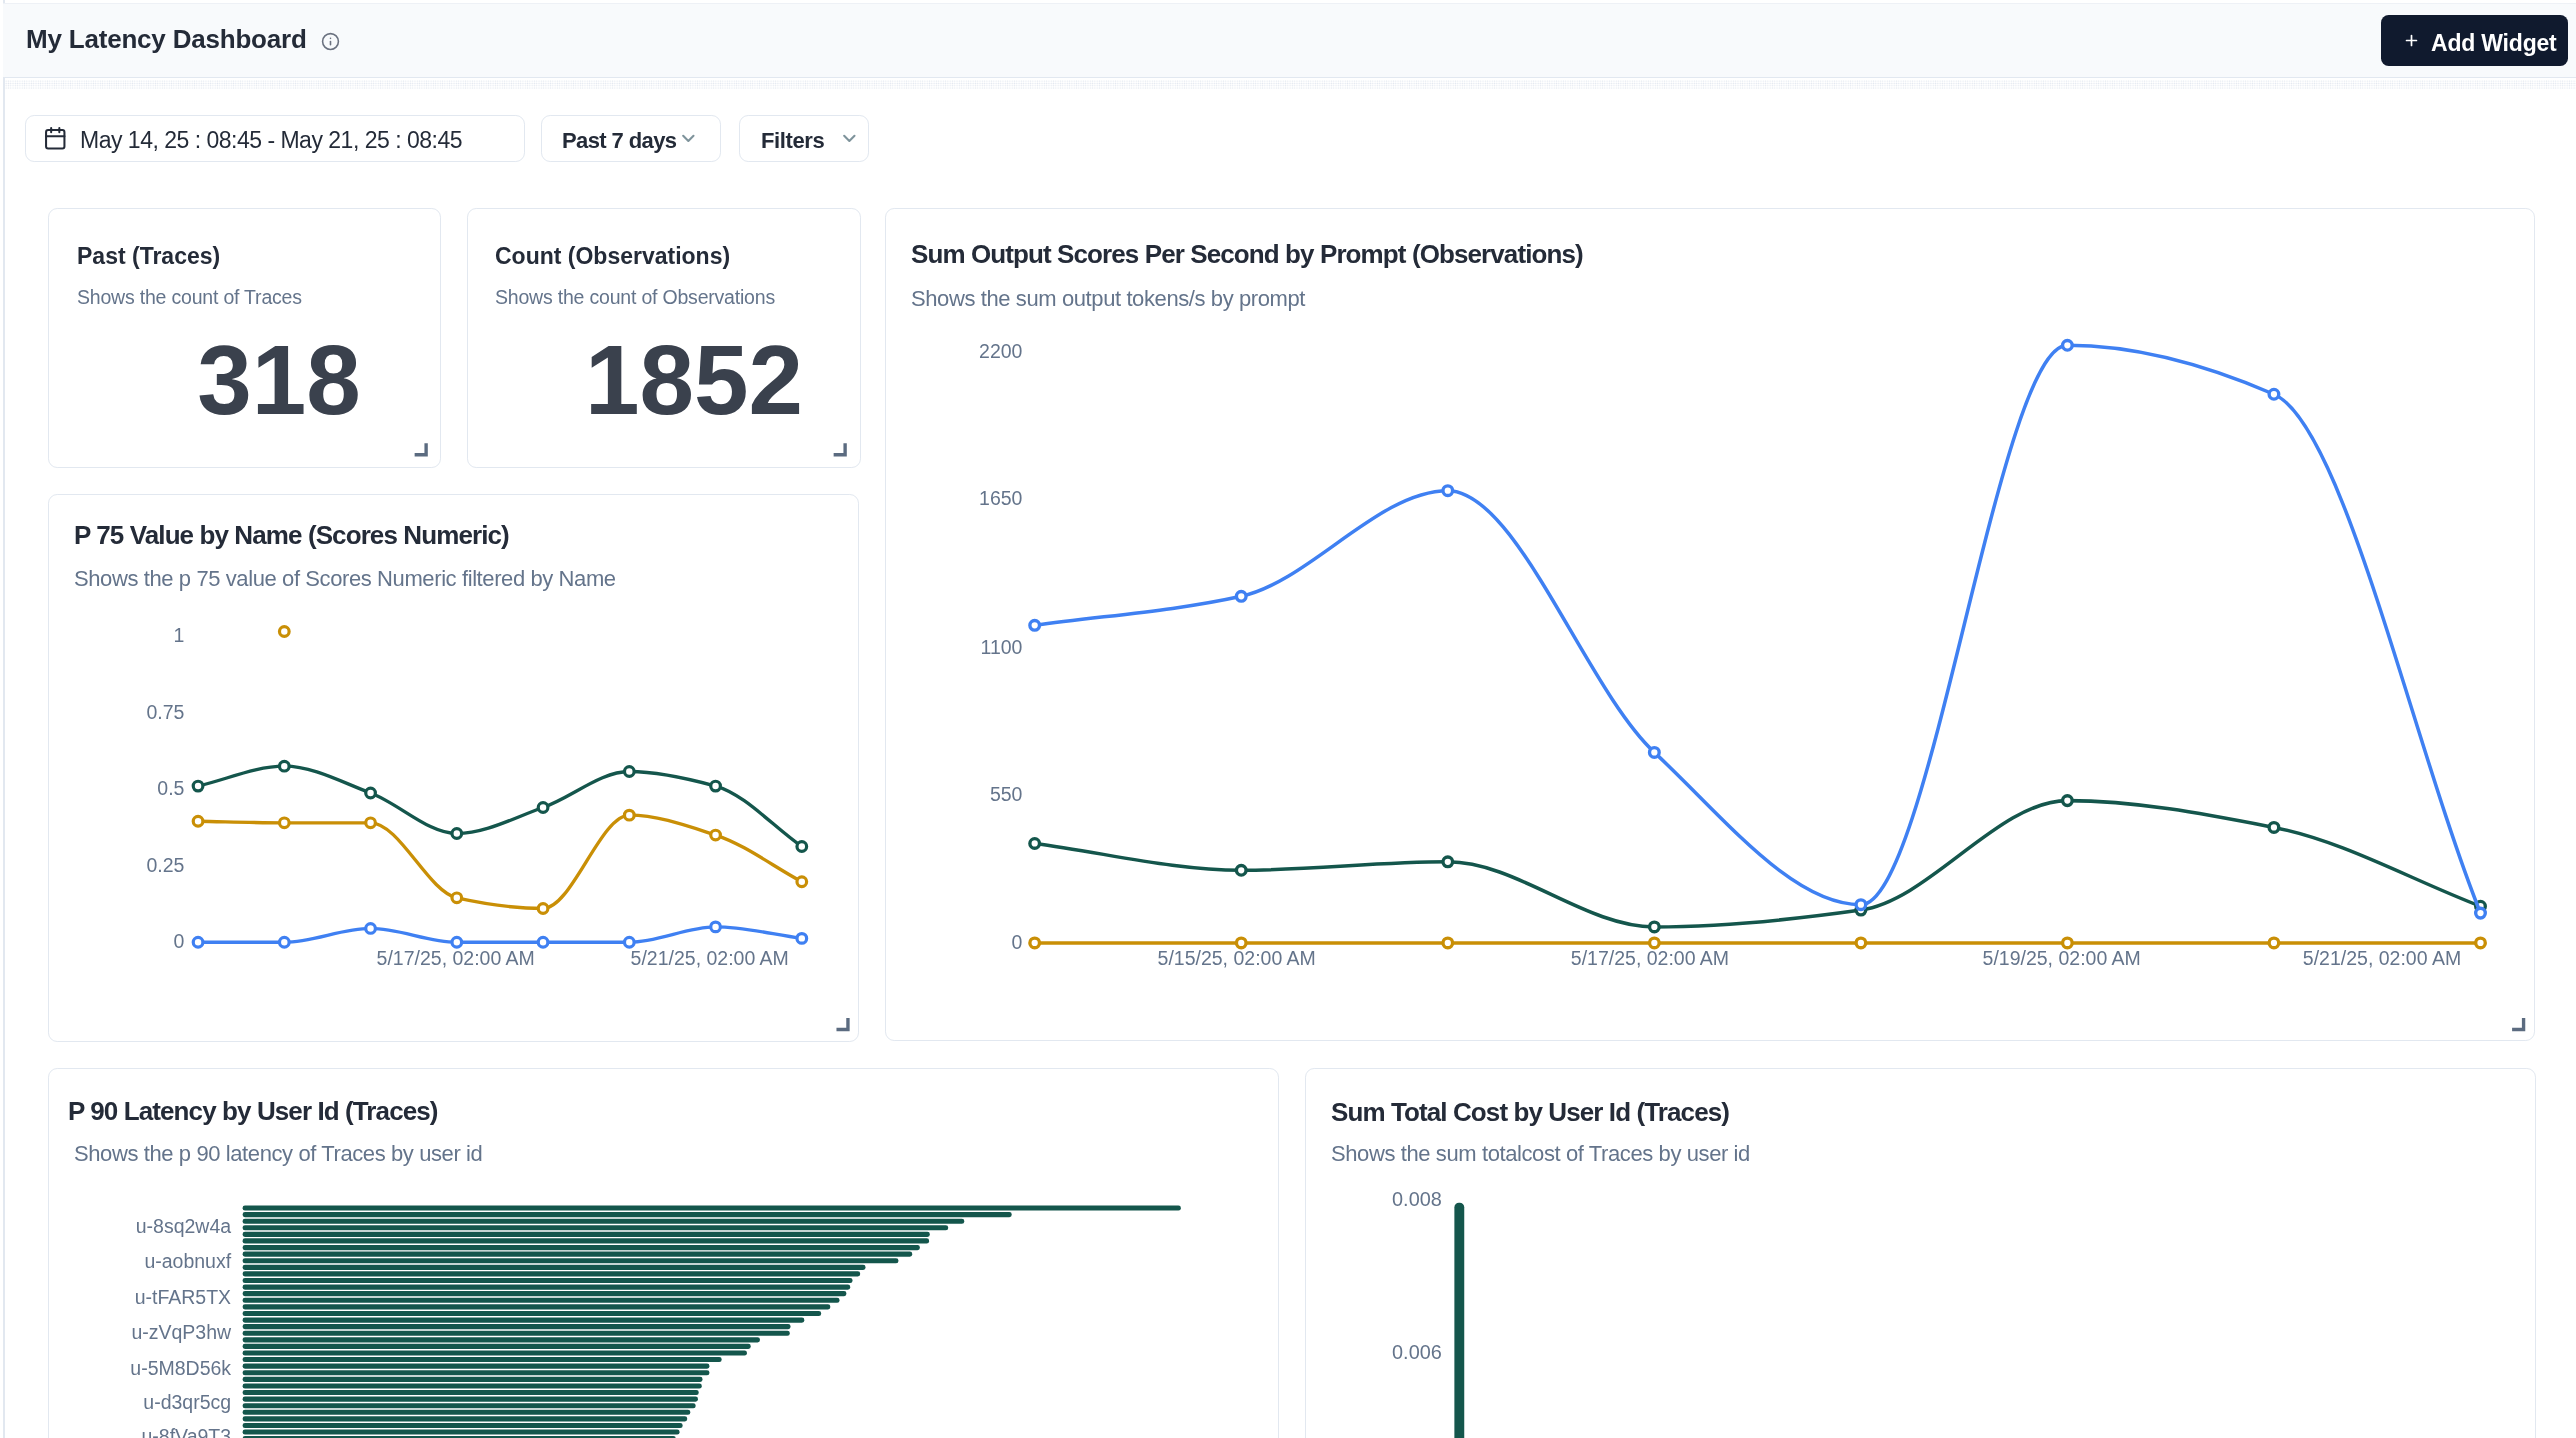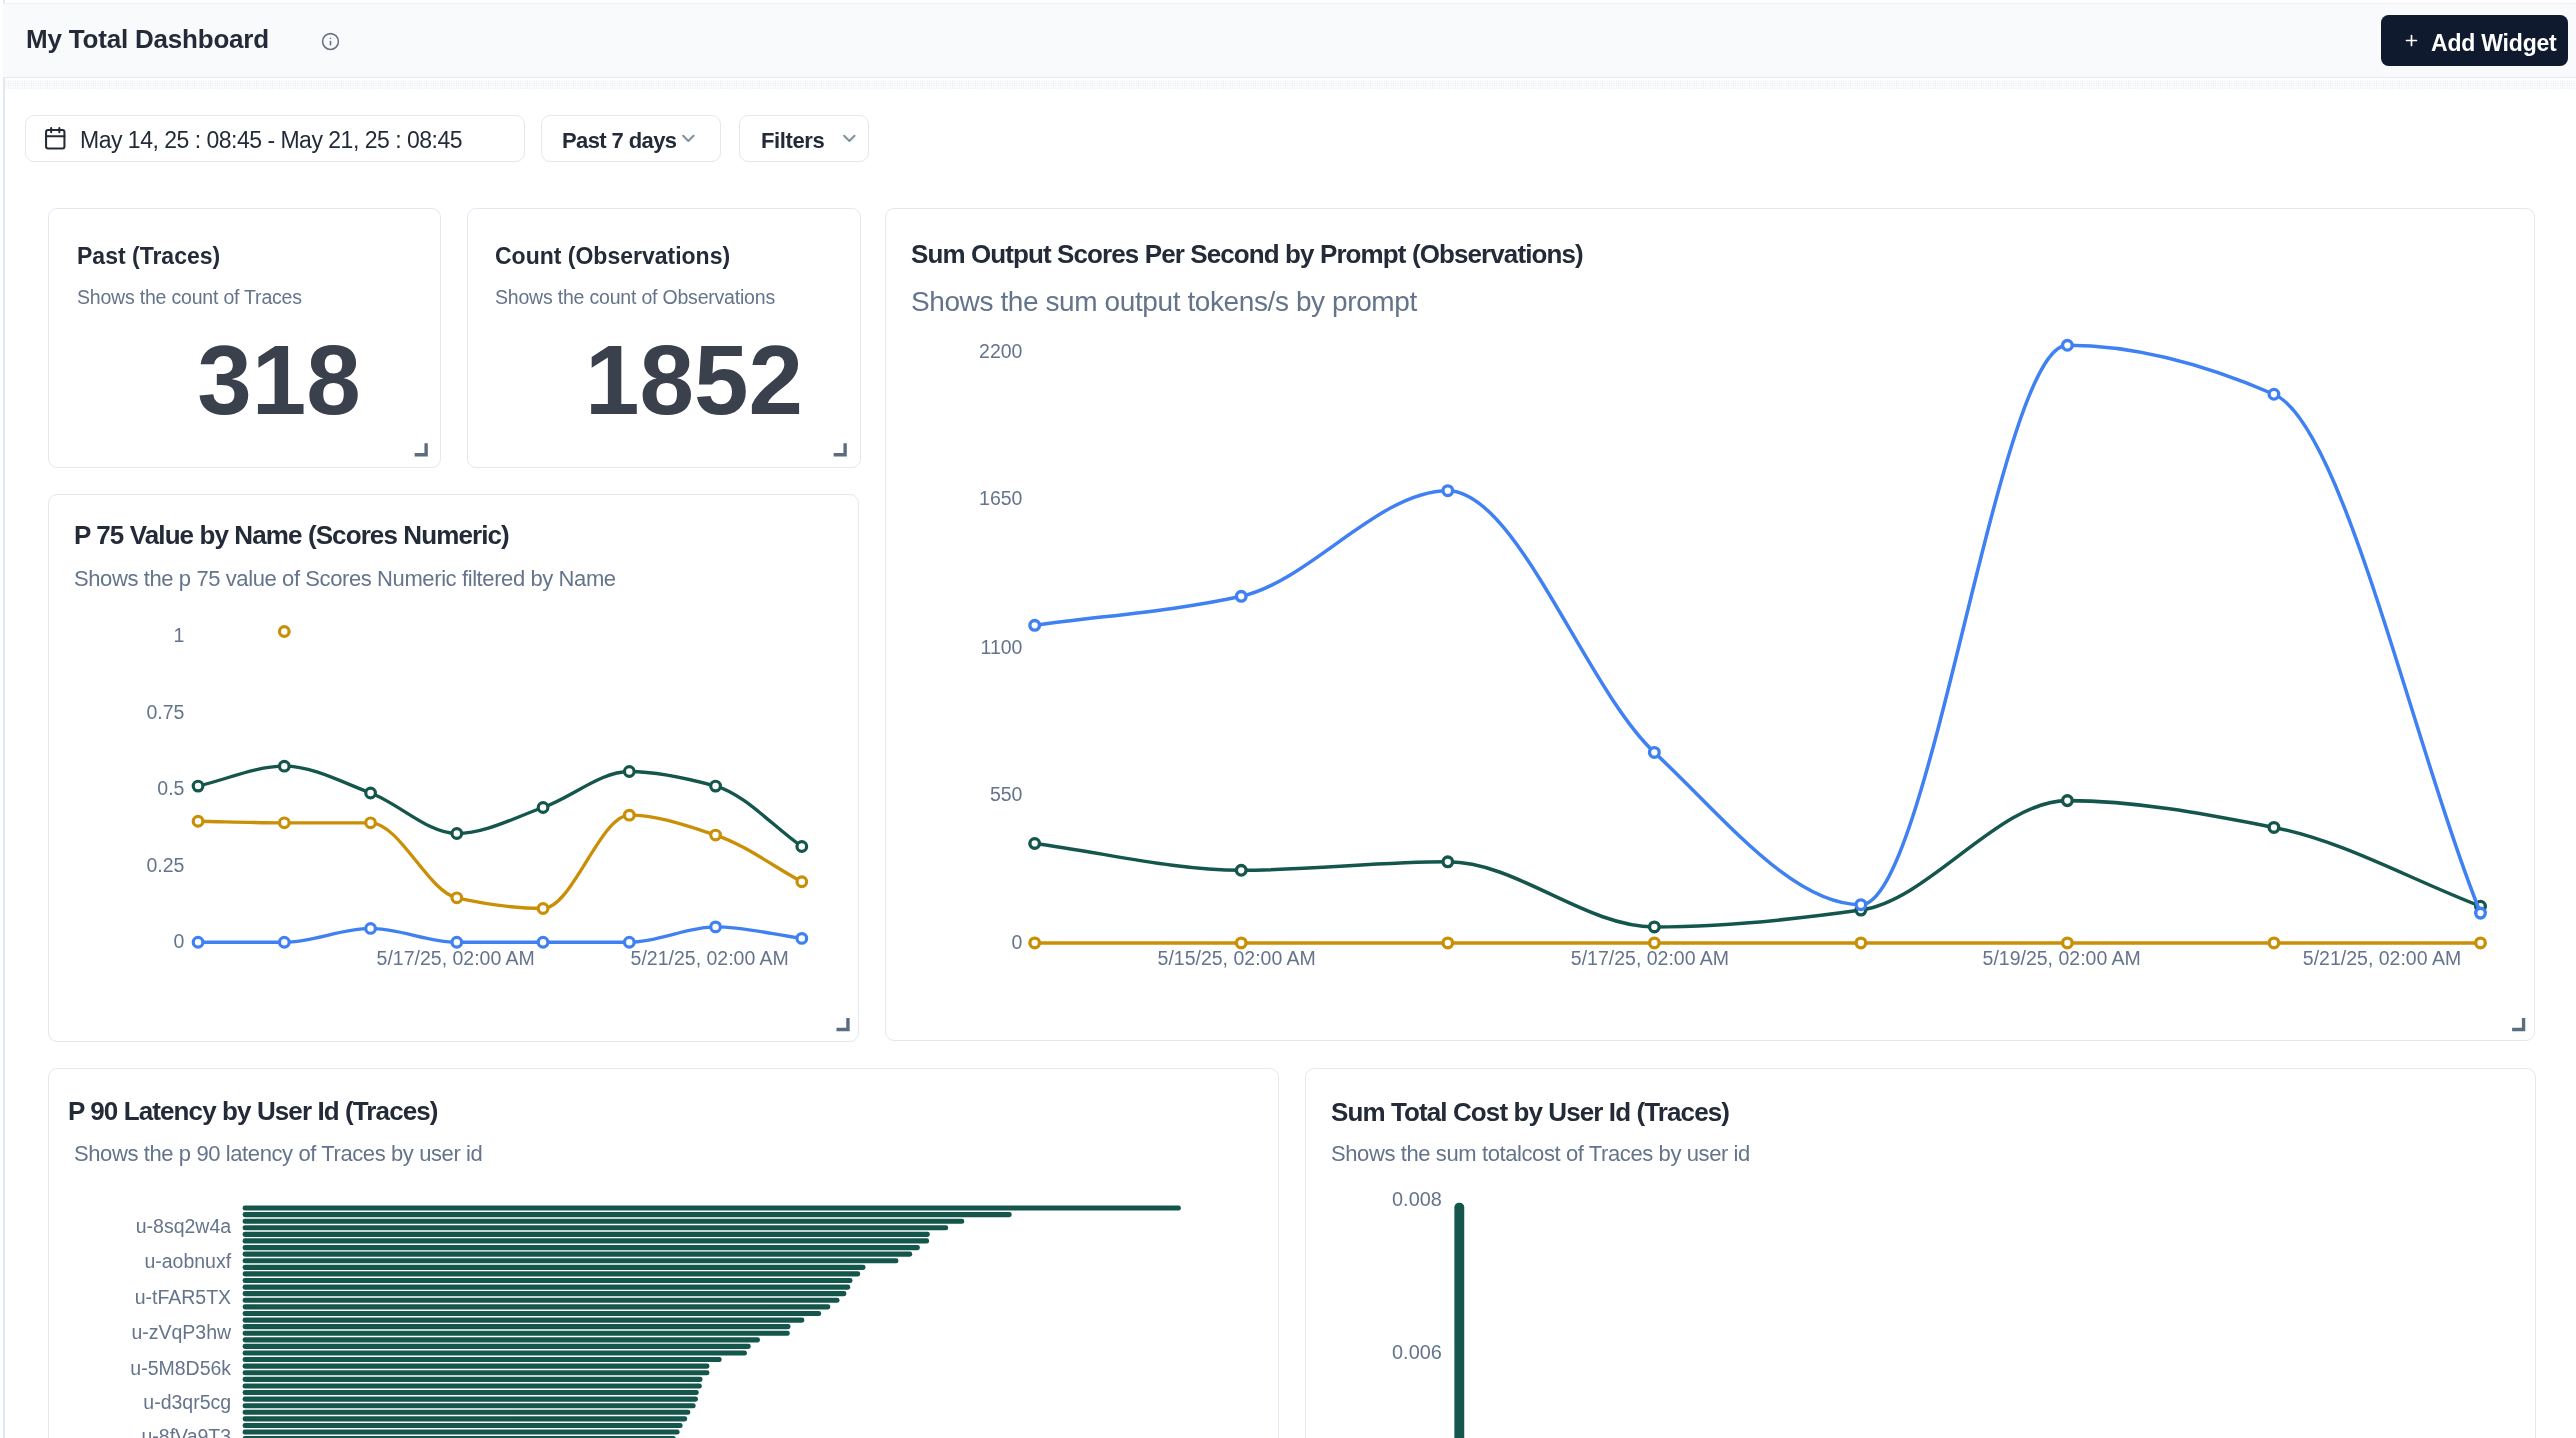--- a/index.html
+++ b/index.html
@@ -7,21 +7,21 @@
 .abs { position:absolute; }
 .card { position:absolute; background:#fff; border:1.5px solid #e2e8f0; border-radius:9.2px; }
 .ctitle { position:absolute; font-weight:bold; color:#242b38; white-space:nowrap; }
 .cdesc { position:absolute; color:#64748b; white-space:nowrap; }
 </style>
 </head>
 <body>
 <div class="abs" style="left:3.1px;top:0;width:1.5px;height:1439px;background:#e2e8f0"></div>
 <div class="abs" style="left:3.1px;top:3.1px;right:0;height:75px;background:#f8fafc;border-top:1.5px solid #eef1f6;border-bottom:1.5px solid #e2e8f0"></div>
 <div class="abs" style="left:4.6px;top:80px;right:0;height:9.2px;background-image:radial-gradient(circle,#dfe5ee 0.7px,transparent 0.8px);background-size:2.3px 2.3px;opacity:.9"></div>
-<div class="abs" style="left:26px;top:24px;font-size:26px;font-weight:bold;color:#242b38;letter-spacing:-0.2px">My Total Dashboard</div>
+<div class="abs" style="left:26px;top:24px;font-size:26px;font-weight:bold;color:#242b38;letter-spacing:-0.2px">My Latency Dashboard</div>
 <svg width="19" height="19" viewBox="0 0 24 24" fill="none" stroke="#6b7280" stroke-width="2" stroke-linecap="round" style="position:absolute;left:321px;top:32px">
     <circle cx="12" cy="12" r="10"></circle>
     <path d="M12 16v-4"></path>
     <path d="M12 8h.01"></path>
   </svg>
 <div class="abs" style="left:2381px;top:15.3px;width:187px;height:51px;background:#101a2e;border-radius:7.7px"></div>
 <div class="abs" style="left:2431px;top:30px;font-size:23px;font-weight:bold;color:#fff;letter-spacing:-0.2px">Add Widget</div>
 <svg width="17" height="17" viewBox="0 0 24 24" fill="none" stroke="#fff" stroke-width="2.4" stroke-linecap="round" style="position:absolute;left:2403px;top:32px">
     <path d="M12 5v14M5 12h14"></path>
   </svg>
@@ -52,21 +52,21 @@
 
 <div class="ctitle" style="left:77px;top:243px;font-size:23px">Past (Traces)</div>
 <div class="cdesc" style="left:77px;top:286px;font-size:19.5px;letter-spacing:-0.2px">Shows the count of Traces</div>
 <div class="abs" style="left:48px;top:324px;width:462px;text-align:center;font-size:98px;font-weight:bold;color:#3a414d">318</div>
 
 <div class="ctitle" style="left:495px;top:243px;font-size:23px">Count (Observations)</div>
 <div class="cdesc" style="left:495px;top:286px;font-size:19.5px;letter-spacing:-0.2px">Shows the count of Observations</div>
 <div class="abs" style="left:467px;top:324px;width:454px;text-align:center;font-size:98px;font-weight:bold;color:#3a414d">1852</div>
 
 <div class="ctitle" style="left:911px;top:239px;font-size:26px;letter-spacing:-0.9px">Sum Output Scores Per Second by Prompt (Observations)</div>
-<div class="cdesc" style="left:911px;top:286px;font-size:28px;letter-spacing:-0.4px">Shows the sum output tokens/s by prompt</div>
+<div class="cdesc" style="left:911px;top:286px;font-size:22px;letter-spacing:-0.4px">Shows the sum output tokens/s by prompt</div>
 
 <div class="ctitle" style="left:74px;top:520px;font-size:26px;letter-spacing:-0.9px">P 75 Value by Name (Scores Numeric)</div>
 <div class="cdesc" style="left:74px;top:566px;font-size:22px;letter-spacing:-0.4px">Shows the p 75 value of Scores Numeric filtered by Name</div>
 
 <div class="ctitle" style="left:68px;top:1096px;font-size:26px;letter-spacing:-0.9px">P 90 Latency by User Id (Traces)</div>
 <div class="cdesc" style="left:74px;top:1141px;font-size:22px;letter-spacing:-0.4px">Shows the p 90 latency of Traces by user id</div>
 
 <div class="ctitle" style="left:1331px;top:1097px;font-size:26px;letter-spacing:-0.9px">Sum Total Cost by User Id (Traces)</div>
 <div class="cdesc" style="left:1331px;top:1141px;font-size:22px;letter-spacing:-0.4px">Shows the sum totalcost of Traces by user id</div>
 

